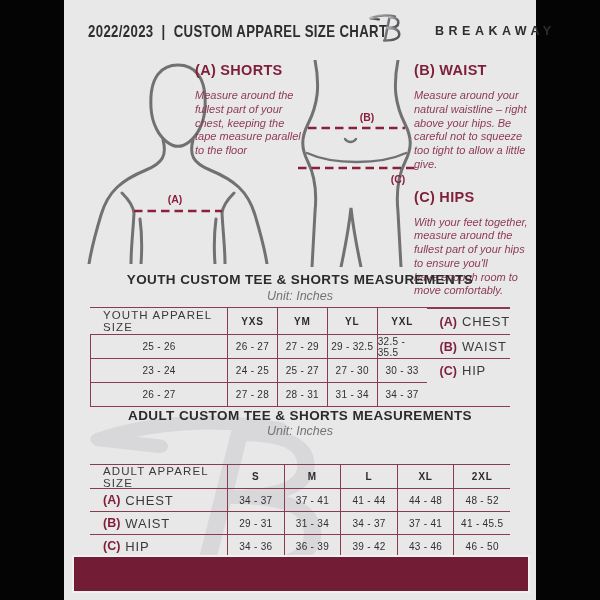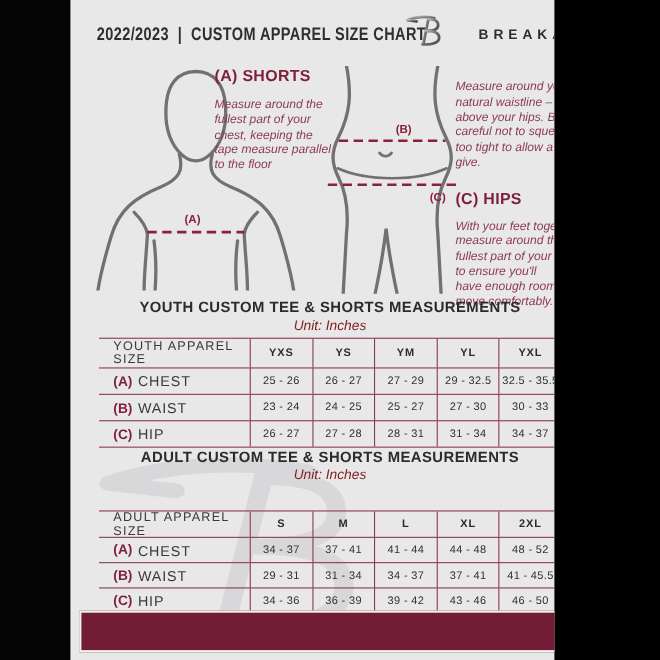--- a/index.html
+++ b/index.html
@@ -1,21 +1,21 @@
 <!DOCTYPE html>
 <html><head>
 <meta charset="utf-8">
 <style>
   :root{
     --maroon:#7E1E39; --maroon-line:#8A3B52; --maroon-dash:#8C1F3C;
     --footer:#731C36; --page:#E8E8E9; --ink:#2F2F31; --ink-soft:#3A3A3C;
     --fig:#717173; --para:#8E3A54;
   }
   html,body{margin:0;padding:0;background:#000;}
-  .stage{position:relative;width:504px;height:600px;background:#040404;overflow:hidden;
+  .stage{position:relative;width:600px;height:600px;background:#040404;overflow:hidden;
          font-family:"Liberation Sans",sans-serif;}
   .page{position:absolute;left:64px;top:0;width:472px;height:600px;background:var(--page);}
 
   
   .watermark{position:absolute;left:22px;top:408px;width:240px;height:178px;opacity:.33;}
 
   
   .page-title{position:absolute;left:24px;top:22px;font-size:15px;font-weight:bold;
     color:#2E2E30;letter-spacing:.4px;white-space:nowrap;transform:scale(.88,1.1);
     transform-origin:left top;}
@@ -31,21 +31,21 @@
   .gb-right{left:350px;top:62px;width:118px;}
   .guide-heading{font-size:14.5px;font-weight:bold;color:var(--maroon);letter-spacing:.3px;}
   .guide-text{margin-top:11px;font-size:11px;font-style:italic;color:var(--para);
     line-height:1.25;white-space:pre-line;}
   .gb-gap{height:17px;}
 
   
   .sec-title{position:absolute;left:0;width:472px;text-align:center;font-size:13.5px;
     font-weight:bold;color:#2B2B2D;letter-spacing:.4px;}
   .sec-unit{position:absolute;left:0;width:472px;text-align:center;font-size:12.5px;
-    font-style:italic;color:#7f1d1d;}
+    font-style:italic;color:#737373;}
 
   
   .size-table{position:absolute;left:26px;width:420px;display:grid;
     grid-template-columns:137px repeat(5,1fr);
     border-top:1.5px solid var(--maroon-line);border-bottom:1.5px solid var(--maroon-line);}
   .yt{top:307px;grid-template-rows:26px 24px 24px 24px;}
   .at{top:464px;grid-template-rows:23px 23px 23px 23px;}
   .cell{display:flex;align-items:center;justify-content:center;}
   .cell.bl{border-left:1.5px solid var(--maroon-line);}
   .cell.bt{border-top:1.5px solid var(--maroon-line);}
@@ -125,34 +125,34 @@
       <path d="M 5,108 H 122" stroke="#8C1F3C" stroke-width="2.4" stroke-dasharray="8.5 5" fill="none"></path>
       <text x="105" y="123" text-anchor="middle" font-size="10.5" font-weight="bold" fill="#8C1F3C">(C)</text>
     </svg>
 
     <div class="guide-block gb-chest">
       <div class="guide-heading">(A) SHORTS</div>
       <div class="guide-text">Measure around the fullest part of your chest, keeping the tape measure parallel to the floor</div>
     </div>
 
     <div class="guide-block gb-right">
+      <div class="guide-heading">(B) WAIST</div>
       <div class="guide-text">Measure around your natural waistline – right above your hips. Be careful not to squeeze too tight to allow a little give.</div>
       <div class="gb-gap"></div>
       <div class="guide-heading">(C) HIPS</div>
       <div class="guide-text">With your feet together, measure around the fullest part of your hips to ensure you'll
 have enough room to move comfortably.</div>
     </div>
 
     <div class="sec-title" style="top:272px">YOUTH CUSTOM TEE &amp; SHORTS MEASUREMENTS</div>
     <div class="sec-unit" style="top:289px">Unit: Inches</div>
 
     <div class="size-table yt">
       <div class="cell corner">YOUTH APPAREL SIZE</div>
       <div class="cell size-head bl">YXS</div>
-      <div class="cell size-head bl">YS</div>
       <div class="cell size-head bl">YM</div>
       <div class="cell size-head bl">YL</div>
       <div class="cell size-head bl">YXL</div>
 
       <div class="cell measure-label bt">
         <span class="mk">(A)</span>
         <span class="lb">CHEST</span>
       </div>
       <div class="cell val bl bt">25 - 26</div>
       <div class="cell val bl bt">26 - 27</div>

